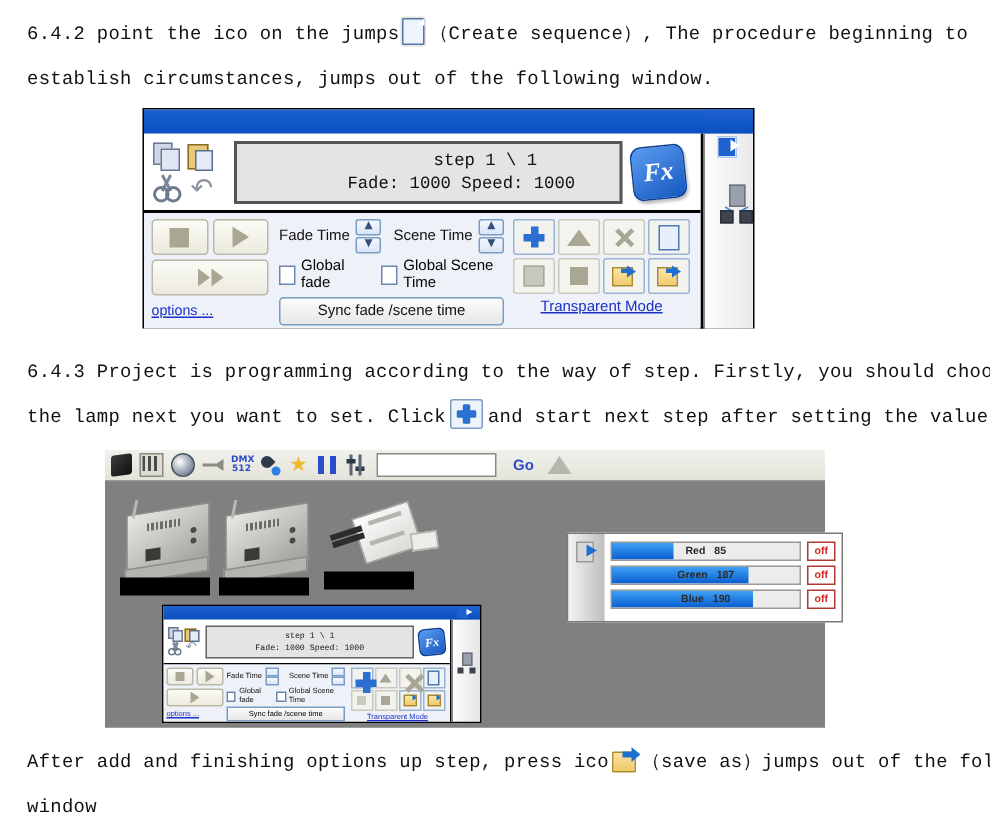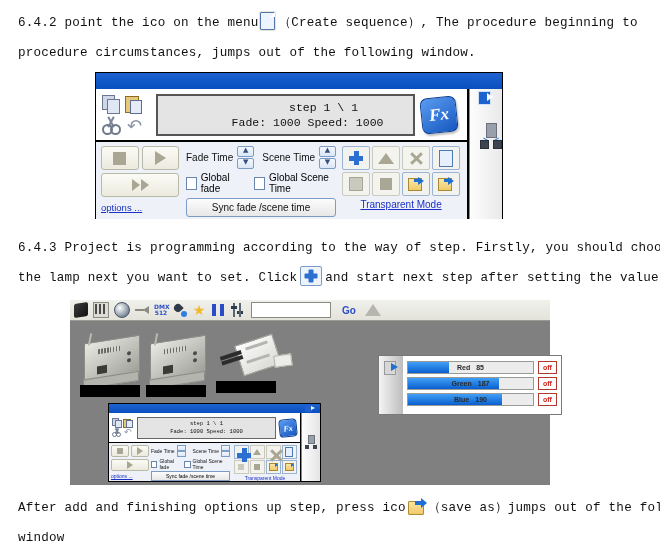--- a/index.html
+++ b/index.html
@@ -400,23 +400,23 @@
   .ws-rt .b{position:absolute;left:0;top:0;width:7px;height:7px;background:#1e62d0;}
   .ws-rt .a{position:absolute;right:0;top:1px;width:0;height:0;border-left:4px solid #fff;border-top:2.5px solid transparent;border-bottom:2.5px solid transparent;}
 </style>
 </head>
 <body>
 
 <div class="page">
 
   <div class="para" style="left:18px;top:8px;">
     <span class="ln">
-      <span>6.4.2 point   the  ico on  the  menu</span><span class="inline-ico"><span class="ico-doc"></span></span><span>（Create sequence）, The procedure beginning to</span>
+      <span>6.4.2 point   the  ico on  the  jumps</span><span class="inline-ico"><span class="ico-doc"></span></span><span>（Create sequence）, The procedure beginning to</span>
     </span>
-    <span class="ln">procedure circumstances, jumps out of the following window.</span>
+    <span class="ln">establish circumstances, jumps out of the following window.</span>
   </div>
 
   <div class="win win-main">
 
     <div class="titlebar">
       <div class="tb-close">
         <span class="x1"></span>
           <span class="x2"></span>
       </div>
     </div>

